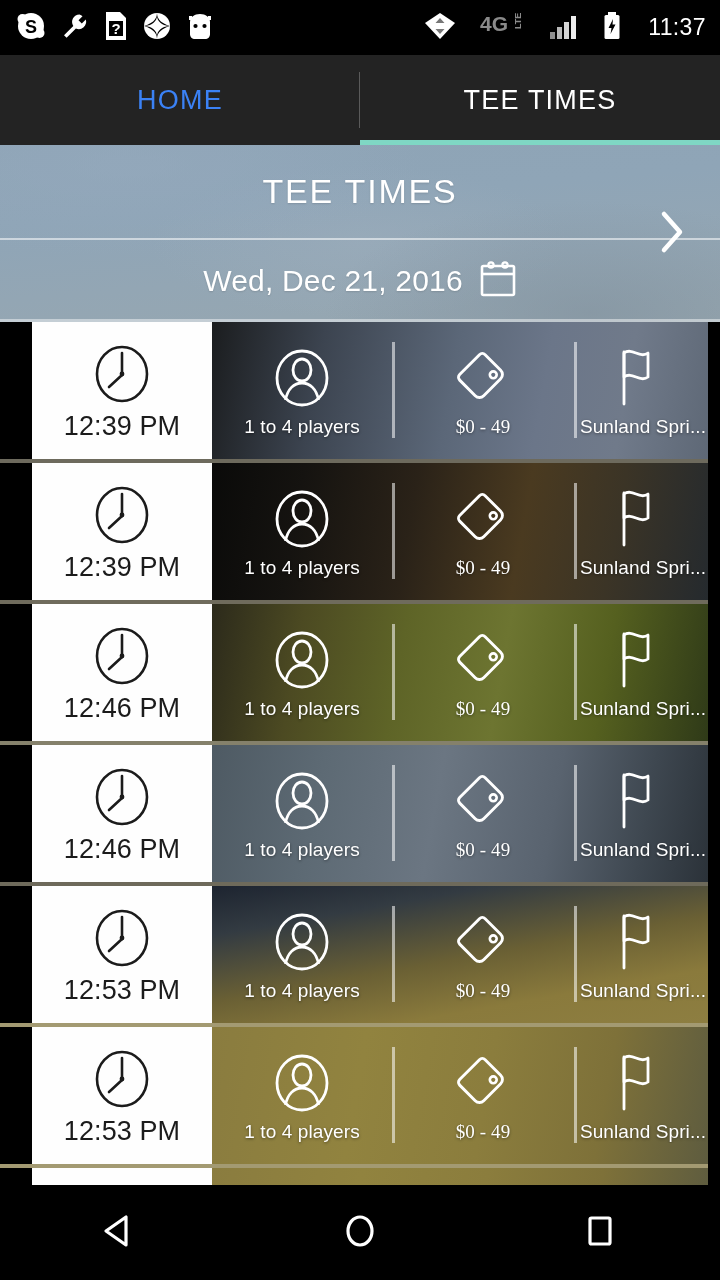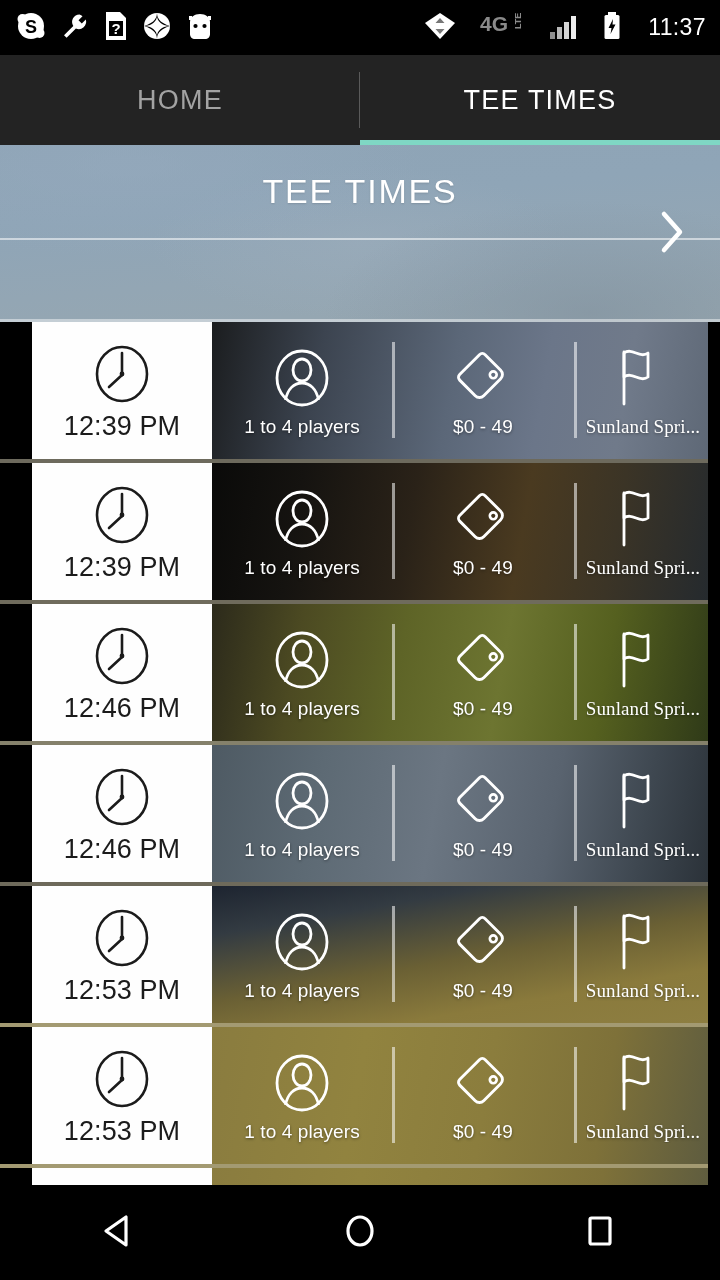--- a/index.html
+++ b/index.html
@@ -69,21 +69,21 @@
     flex: 1 1 0;
     position: relative;
     display: flex;
     align-items: center;
     justify-content: center;
     cursor: pointer;
   }
   .tab-label {
     font-size: 27px;
     letter-spacing: 1.2px;
-    color: #a3a3a3;
+    color: #3b82f6;
     font-weight: 400;
   }
   .tab.active .tab-label { color: #ffffff; }
   .tab .vsep {
     position: absolute;
     right: 0; top: 17px;
     width: 1px; height: 56px;
     background: #5a5a5a;
   }
   .tab:last-child .vsep { display: none; }
@@ -238,22 +238,22 @@
   }
   .cell-label {
     margin-top: 8px;
     color: #ffffff;
     font-size: 19px;
     letter-spacing: 0.1px;
     white-space: nowrap;
     text-shadow: 0 1px 3px rgba(0,0,0,0.45);
   }
   .cell-players { width: 180px; flex: 0 0 180px; }
-  .cell-price   { width: 182px; flex: 0 0 182px; }
-  .cell-course  { flex: 1 1 auto; overflow: hidden; padding-left: 4px; font-family: Liberation Serif, serif; }
+  .cell-price   { width: 182px; flex: 0 0 182px; font-family: Liberation Serif, serif; }
+  .cell-course  { flex: 1 1 auto; overflow: hidden; padding-left: 4px; }
   .cell-course .cell-label {
     max-width: 180px;
     overflow: hidden;
     text-overflow: ellipsis;
   }
   .cell-div {
     position: absolute;
     z-index: 2;
     top: 20px;
     width: 3px;
@@ -387,20 +387,31 @@
   </div>
 
   <div class="app-header">
     <div class="hdr-blur"></div>
 
     <div class="hdr-title-row">
       <span class="hdr-title">TEE TIMES</span>
     </div>
     <div class="hdr-divider"></div>
 
+    <div class="hdr-date-row">
+      <span class="hdr-date-text">Wed, Dec 21, 2016</span>
+      <span class="cal-icon">
+        <svg width="38" height="40" viewBox="0 0 38 40">
+          <rect x="3" y="7" width="32" height="29" rx="1.5" fill="none" stroke="#fff" stroke-width="2.6"></rect>
+          <line x1="3" y1="15" x2="35" y2="15" stroke="#fff" stroke-width="2.6"></line>
+          <circle cx="12" cy="6" r="2.6" fill="none" stroke="#fff" stroke-width="2.2"></circle>
+          <circle cx="26" cy="6" r="2.6" fill="none" stroke="#fff" stroke-width="2.2"></circle>
+        </svg>
+      </span>
+    </div>
 
     <div class="hdr-next">
       <span>
         <svg width="30" height="50" viewBox="0 0 30 50">
           <polyline points="7,7 23,25 7,43" fill="none" stroke="#fff" stroke-width="4.5" stroke-linecap="round" stroke-linejoin="round"></polyline>
         </svg>
       </span>
     </div>
 
     <div class="hdr-bottom-line"></div>

